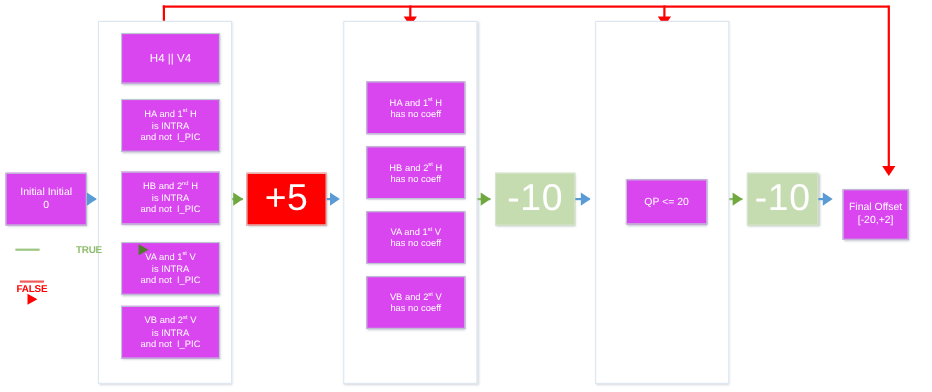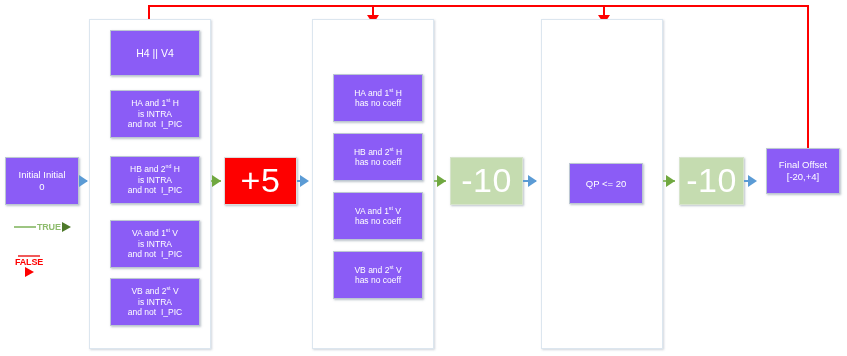--- a/index.html
+++ b/index.html
@@ -30,21 +30,21 @@
     display: flex;
     align-items: center;
     justify-content: center;
     text-align: center;
     color: #ffffff;
     border: 1px solid #bcc7d2;
     box-shadow: 1px 1px 2px rgba(120,135,150,0.5);
     line-height: 1.22;
     padding: 1px 2px;
   }
-  .node.blue { background: #8b5cf6; }
+  .node.blue { background: #d946ef; }
   .node.red  { background: #fe0000; border-color: #dcdcdc; }
   .node.green{ background: #c5dcb0; border-color: #d7e4cc; }
 
   .node .txt { display: block; width: 100%; }
   .big {
     font-size: 34px;
     font-weight: 400;
     letter-spacing: 0.5px;
   }
   .t9  { font-size: 8.5px; }
@@ -193,28 +193,28 @@
   <div class="hline grn-s" style="left:663px; top:180px; width:12px;"></div>
   <div class="ahead right grn-a" style="left:666px; top:175px;"></div>
 
   <div class="node green big" style="left:679px; top:157px; width:65px; height:48px;">
     <span class="txt big" style="color:#ffffff;">-10</span>
   </div>
 
   <div class="hline blue-s" style="left:744px; top:180px; width:9px;"></div>
   <div class="ahead right blue-a" style="left:748px; top:175px;"></div>
 
-  <div class="node blue t10" style="left:766px; top:148px; width:74px; height:46px;">
+  <div class="node blue t10" style="left:766px; top:172px; width:60px; height:46px;">
     <span class="txt">
       <span>Final Offset</span><br>
-      <span>[-20,+4]</span>
-    </span>
-  </div>
-
-  <div class="legend-row legend-true" style="left:14px; top:222px;">
+      <span>[-20,+2]</span>
+    </span>
+  </div>
+
+  <div class="legend-row legend-true" style="left:14px; top:222px;gap:32px;">
     <span class="legend-line"></span>
     <span class="legend-label">TRUE</span>
     <span class="legend-arrow"></span>
   </div>
 
   <div class="legend-row legend-false" style="left:14px; top:255px;flex-direction:column;">
     <span class="legend-line"></span>
     <span class="legend-label">FALSE</span>
     <span class="legend-arrow"></span>
   </div>

